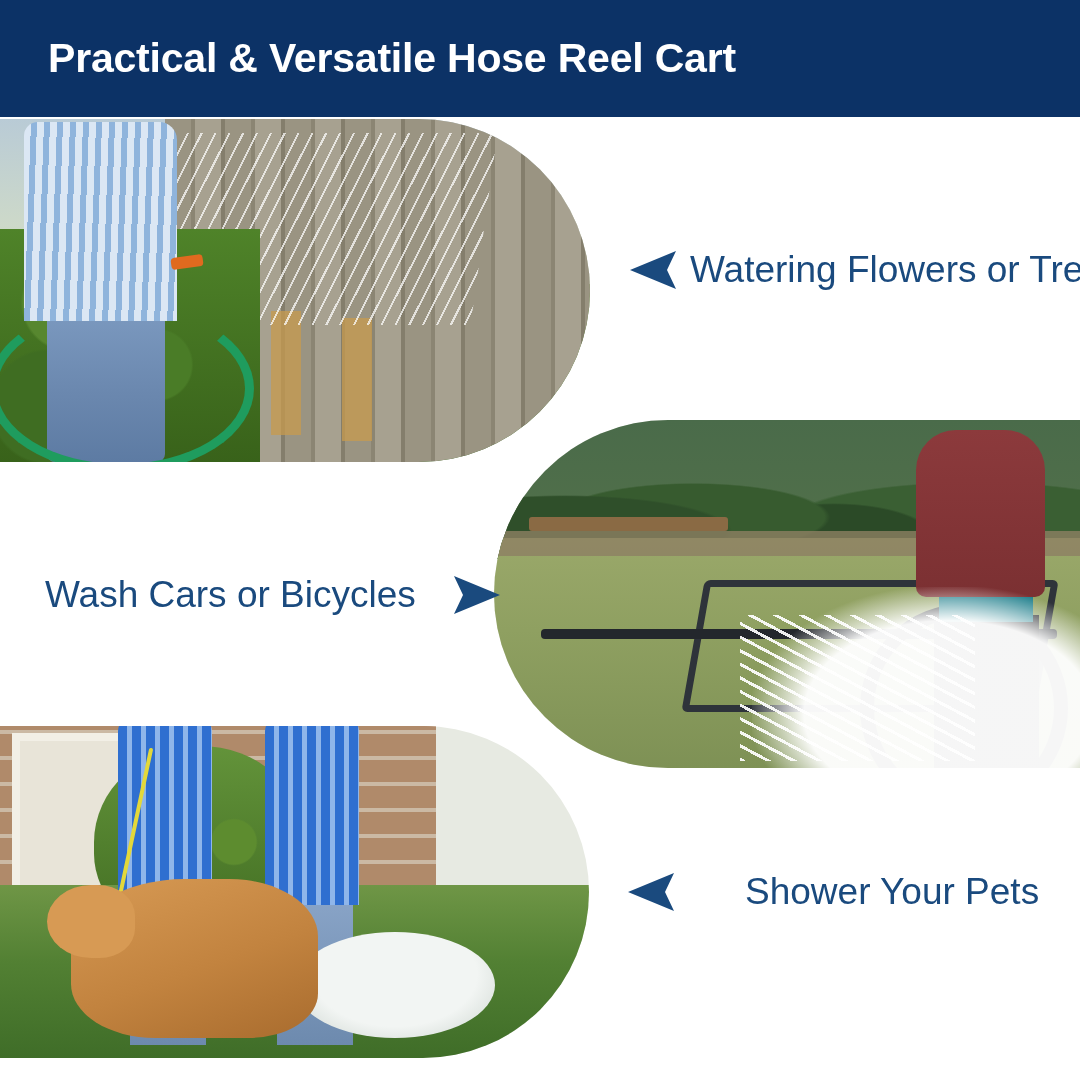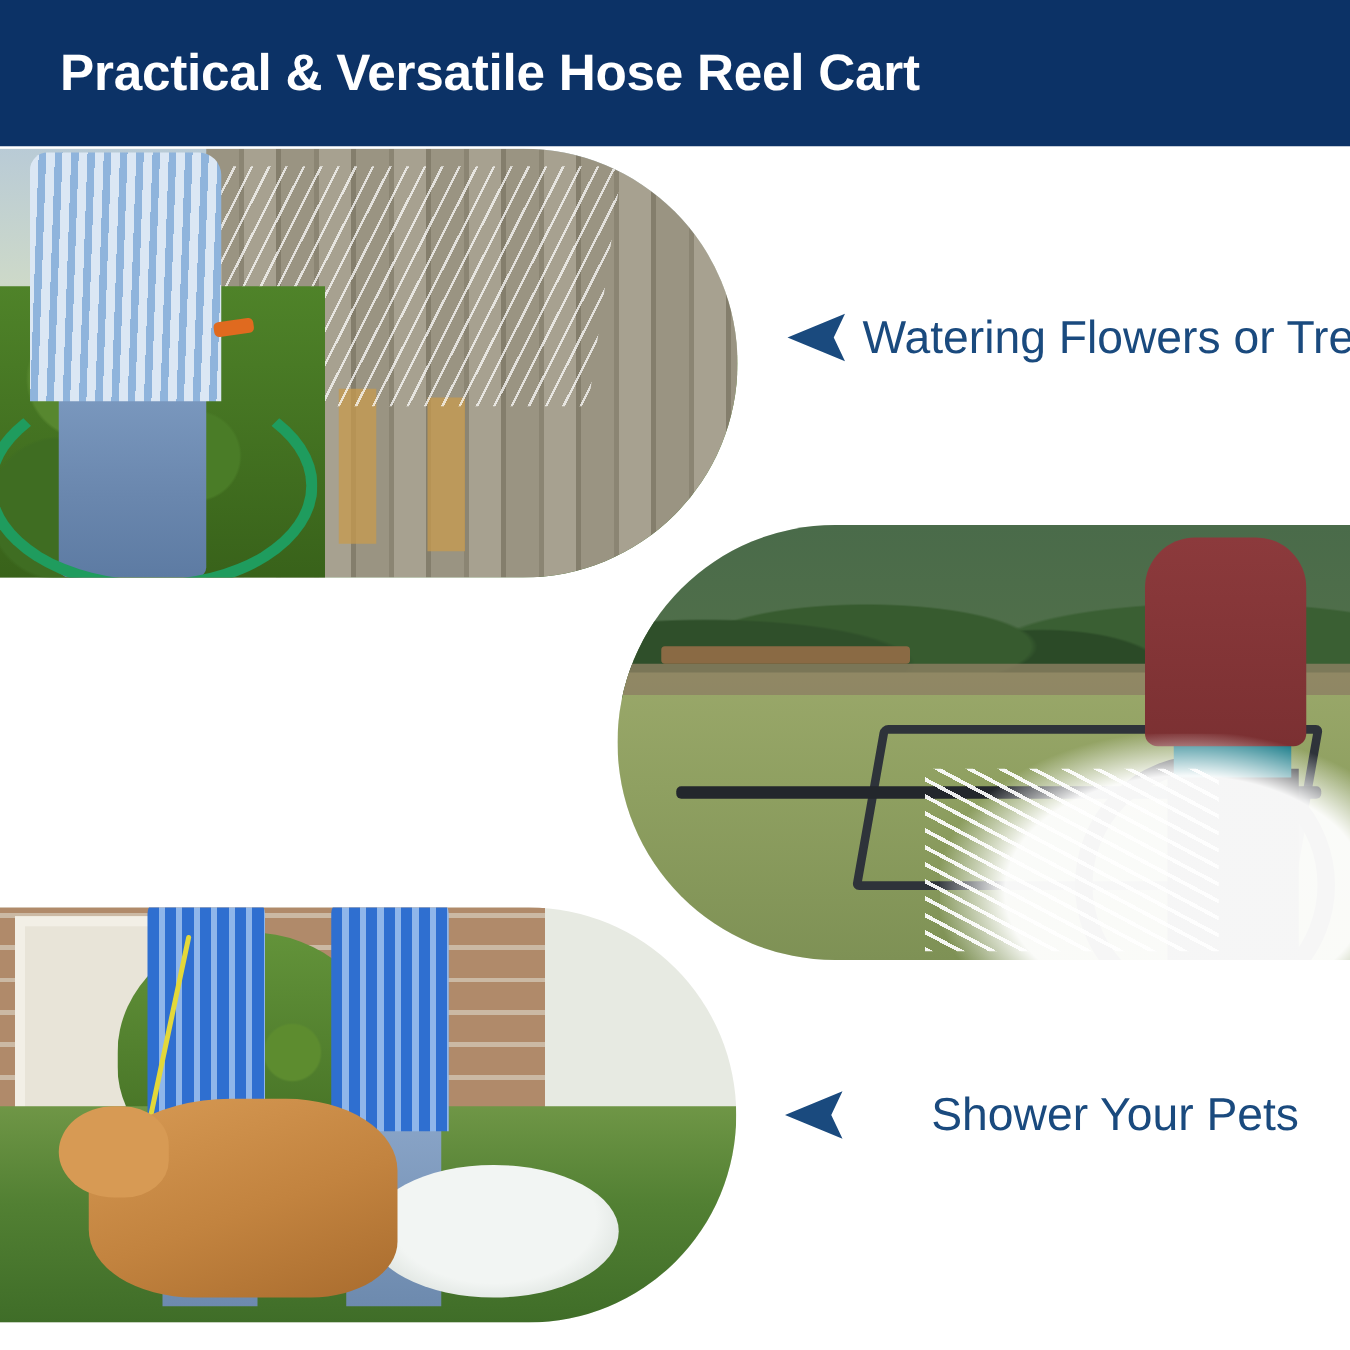--- a/index.html
+++ b/index.html
@@ -357,20 +357,28 @@
 
   <div class="callout" id="callout-watering">
     <span class="arrow">
       <svg viewBox="0 0 52 40" xmlns="http://www.w3.org/2000/svg" aria-hidden="true">
         <path d="M2 20 L48 1 L39 20 L48 39 Z" fill="#1a4a7e"></path>
       </svg>
     </span>
     <span class="callout-label">Watering Flowers or Trees</span>
   </div>
 
+  <div class="callout" id="callout-wash">
+    <span class="callout-label">Wash Cars or Bicycles</span>
+    <span class="arrow">
+      <svg viewBox="0 0 52 40" xmlns="http://www.w3.org/2000/svg" aria-hidden="true">
+        <path d="M50 20 L4 1 L13 20 L4 39 Z" fill="#1a4a7e"></path>
+      </svg>
+    </span>
+  </div>
 
   <div class="callout" id="callout-pets">
     <span class="arrow">
       <svg viewBox="0 0 52 40" xmlns="http://www.w3.org/2000/svg" aria-hidden="true">
         <path d="M2 20 L48 1 L39 20 L48 39 Z" fill="#1a4a7e"></path>
       </svg>
     </span>
     <span class="callout-label">Shower Your Pets</span>
   </div>
 

